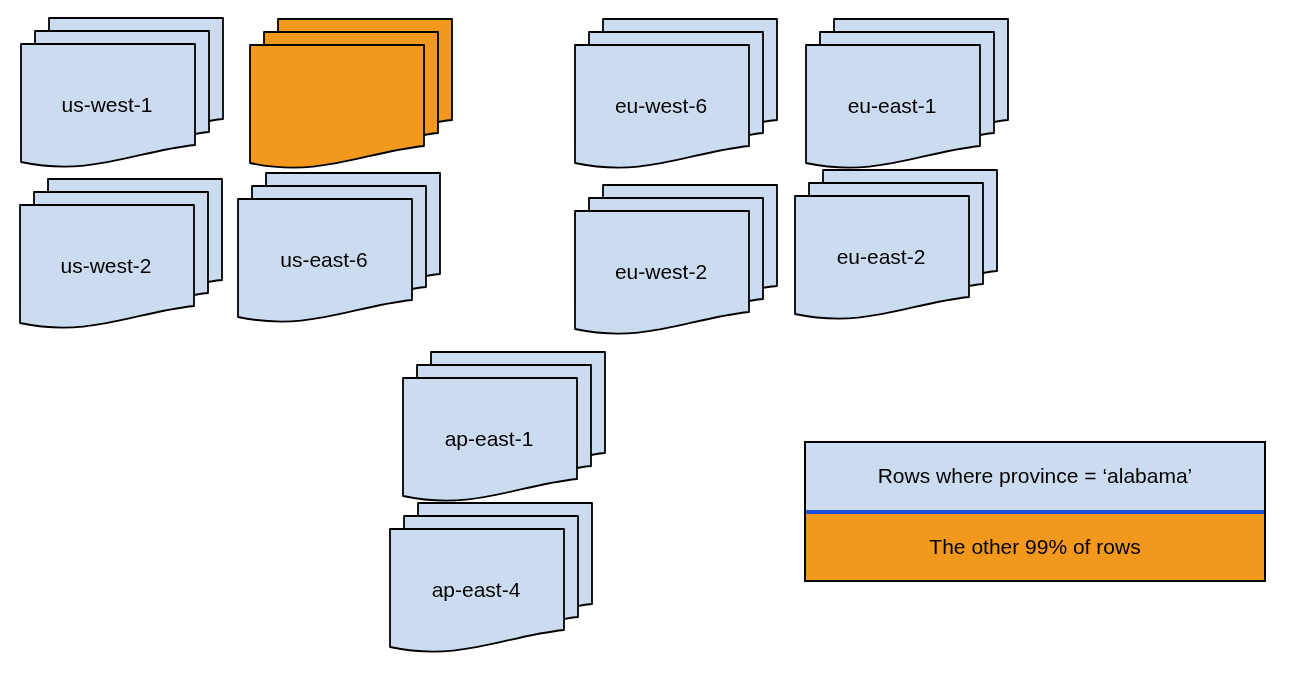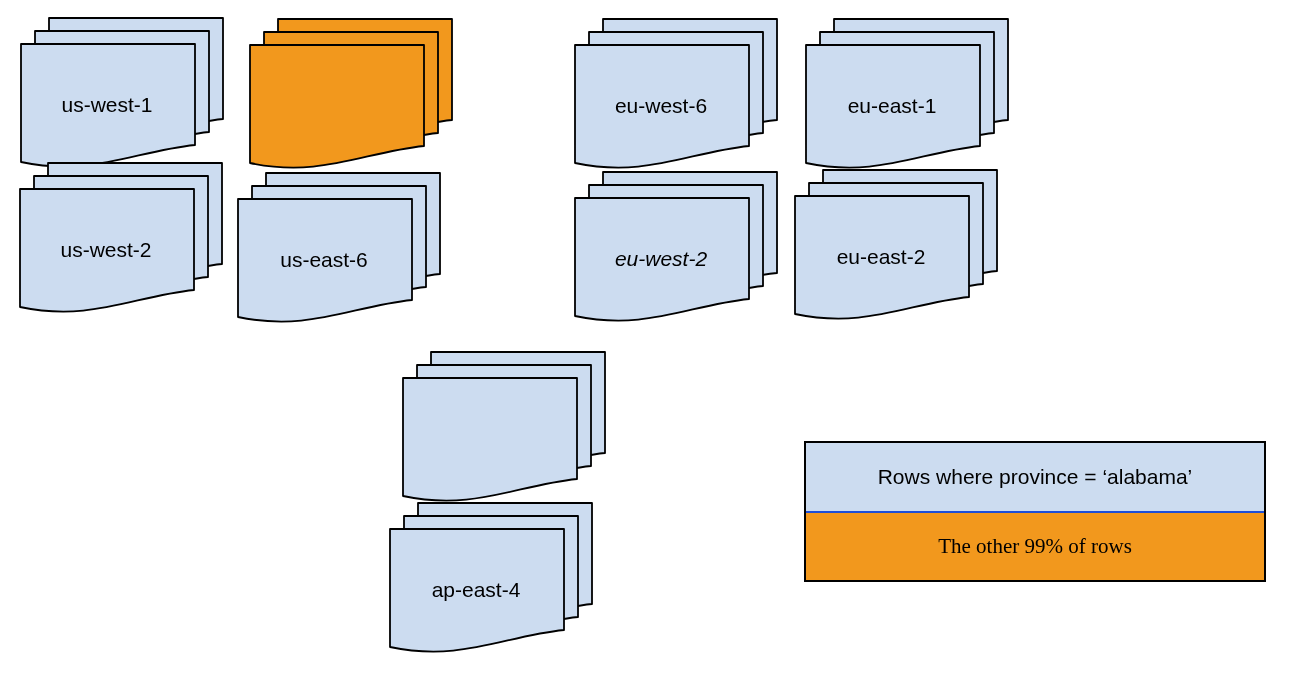--- a/index.html
+++ b/index.html
@@ -60,22 +60,21 @@
   .legend-row {
     flex: 1;
     display: flex;
     align-items: center;
     justify-content: center;
     font-size: 21px;
     color: #000000;
     white-space: nowrap;
   }
   .legend-row + .legend-row {
-    border-top: 2px solid #1d4ed8;
-    font-family: Liberation Serif, serif;
+    border-top: 4px solid #1d4ed8;
   }
   .defs-svg {
     position: absolute;
     width: 0;
     height: 0;
   }
 </style>
 </head>
 <body>
 
@@ -115,39 +114,39 @@
 
   <div class="stack" style="left:803px; top:16px;text-decoration:underline;">
     <svg class="stack-svg" width="206" height="158" viewBox="0 0 206 158">
       <use href="#docShape" xlink:href="#docShape" transform="translate(30,2)" fill="#ccdcf0"></use>
       <use href="#docShape" xlink:href="#docShape" transform="translate(16,15)" fill="#ccdcf0"></use>
       <use href="#docShape" xlink:href="#docShape" transform="translate(2,28)" fill="#ccdcf0"></use>
     </svg>
     <div class="stack-label">eu-east-1</div>
   </div>
 
-  <div class="stack" style="left:17px; top:160px;text-decoration:underline;">
+  <div class="stack" style="left:17px; top:176px;text-decoration:underline;">
     <svg class="stack-svg" width="206" height="158" viewBox="0 0 206 158">
       <use href="#docShape" xlink:href="#docShape" transform="translate(30,2)" fill="#ccdcf0"></use>
       <use href="#docShape" xlink:href="#docShape" transform="translate(16,15)" fill="#ccdcf0"></use>
       <use href="#docShape" xlink:href="#docShape" transform="translate(2,28)" fill="#ccdcf0"></use>
     </svg>
     <div class="stack-label">us-west-2</div>
   </div>
 
   <div class="stack" style="left:235px; top:170px;">
     <svg class="stack-svg" width="206" height="158" viewBox="0 0 206 158">
       <use href="#docShape" xlink:href="#docShape" transform="translate(30,2)" fill="#ccdcf0"></use>
       <use href="#docShape" xlink:href="#docShape" transform="translate(16,15)" fill="#ccdcf0"></use>
       <use href="#docShape" xlink:href="#docShape" transform="translate(2,28)" fill="#ccdcf0"></use>
     </svg>
     <div class="stack-label">us-east-6</div>
   </div>
 
-  <div class="stack" style="left:572px; top:169px;font-style:italic;">
+  <div class="stack" style="left:572px; top:182px;">
     <svg class="stack-svg" width="206" height="158" viewBox="0 0 206 158">
       <use href="#docShape" xlink:href="#docShape" transform="translate(30,2)" fill="#ccdcf0"></use>
       <use href="#docShape" xlink:href="#docShape" transform="translate(16,15)" fill="#ccdcf0"></use>
       <use href="#docShape" xlink:href="#docShape" transform="translate(2,28)" fill="#ccdcf0"></use>
     </svg>
     <div class="stack-label">eu-west-2</div>
   </div>
 
   <div class="stack" style="left:792px; top:167px;">
     <svg class="stack-svg" width="206" height="158" viewBox="0 0 206 158">
@@ -157,20 +156,21 @@
     </svg>
     <div class="stack-label">eu-east-2</div>
   </div>
 
   <div class="stack" style="left:400px; top:349px;">
     <svg class="stack-svg" width="206" height="158" viewBox="0 0 206 158">
       <use href="#docShape" xlink:href="#docShape" transform="translate(30,2)" fill="#ccdcf0"></use>
       <use href="#docShape" xlink:href="#docShape" transform="translate(16,15)" fill="#ccdcf0"></use>
       <use href="#docShape" xlink:href="#docShape" transform="translate(2,28)" fill="#ccdcf0"></use>
     </svg>
+    <div class="stack-label">ap-east-1</div>
   </div>
 
   <div class="stack" style="left:387px; top:500px;">
     <svg class="stack-svg" width="206" height="158" viewBox="0 0 206 158">
       <use href="#docShape" xlink:href="#docShape" transform="translate(30,2)" fill="#ccdcf0"></use>
       <use href="#docShape" xlink:href="#docShape" transform="translate(16,15)" fill="#ccdcf0"></use>
       <use href="#docShape" xlink:href="#docShape" transform="translate(2,28)" fill="#ccdcf0"></use>
     </svg>
     <div class="stack-label">ap-east-4</div>
   </div>

